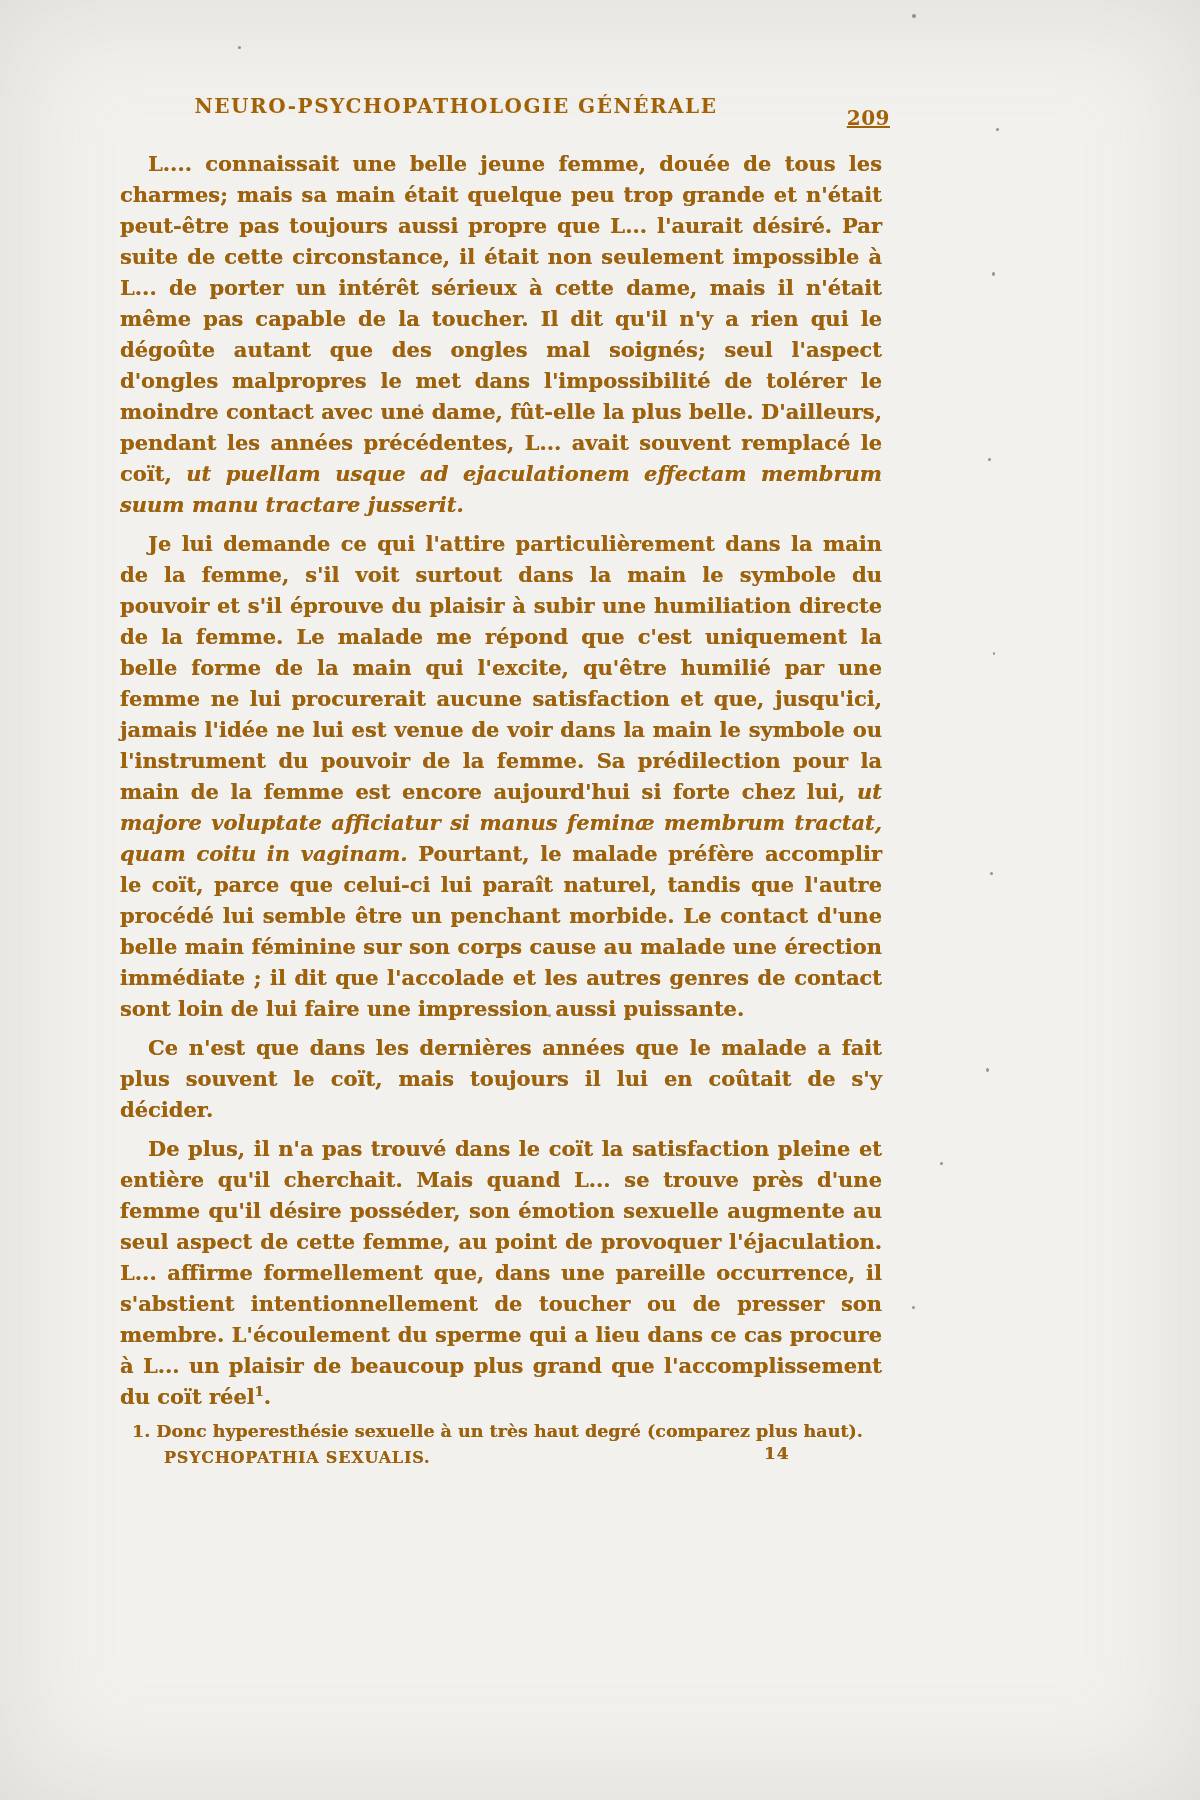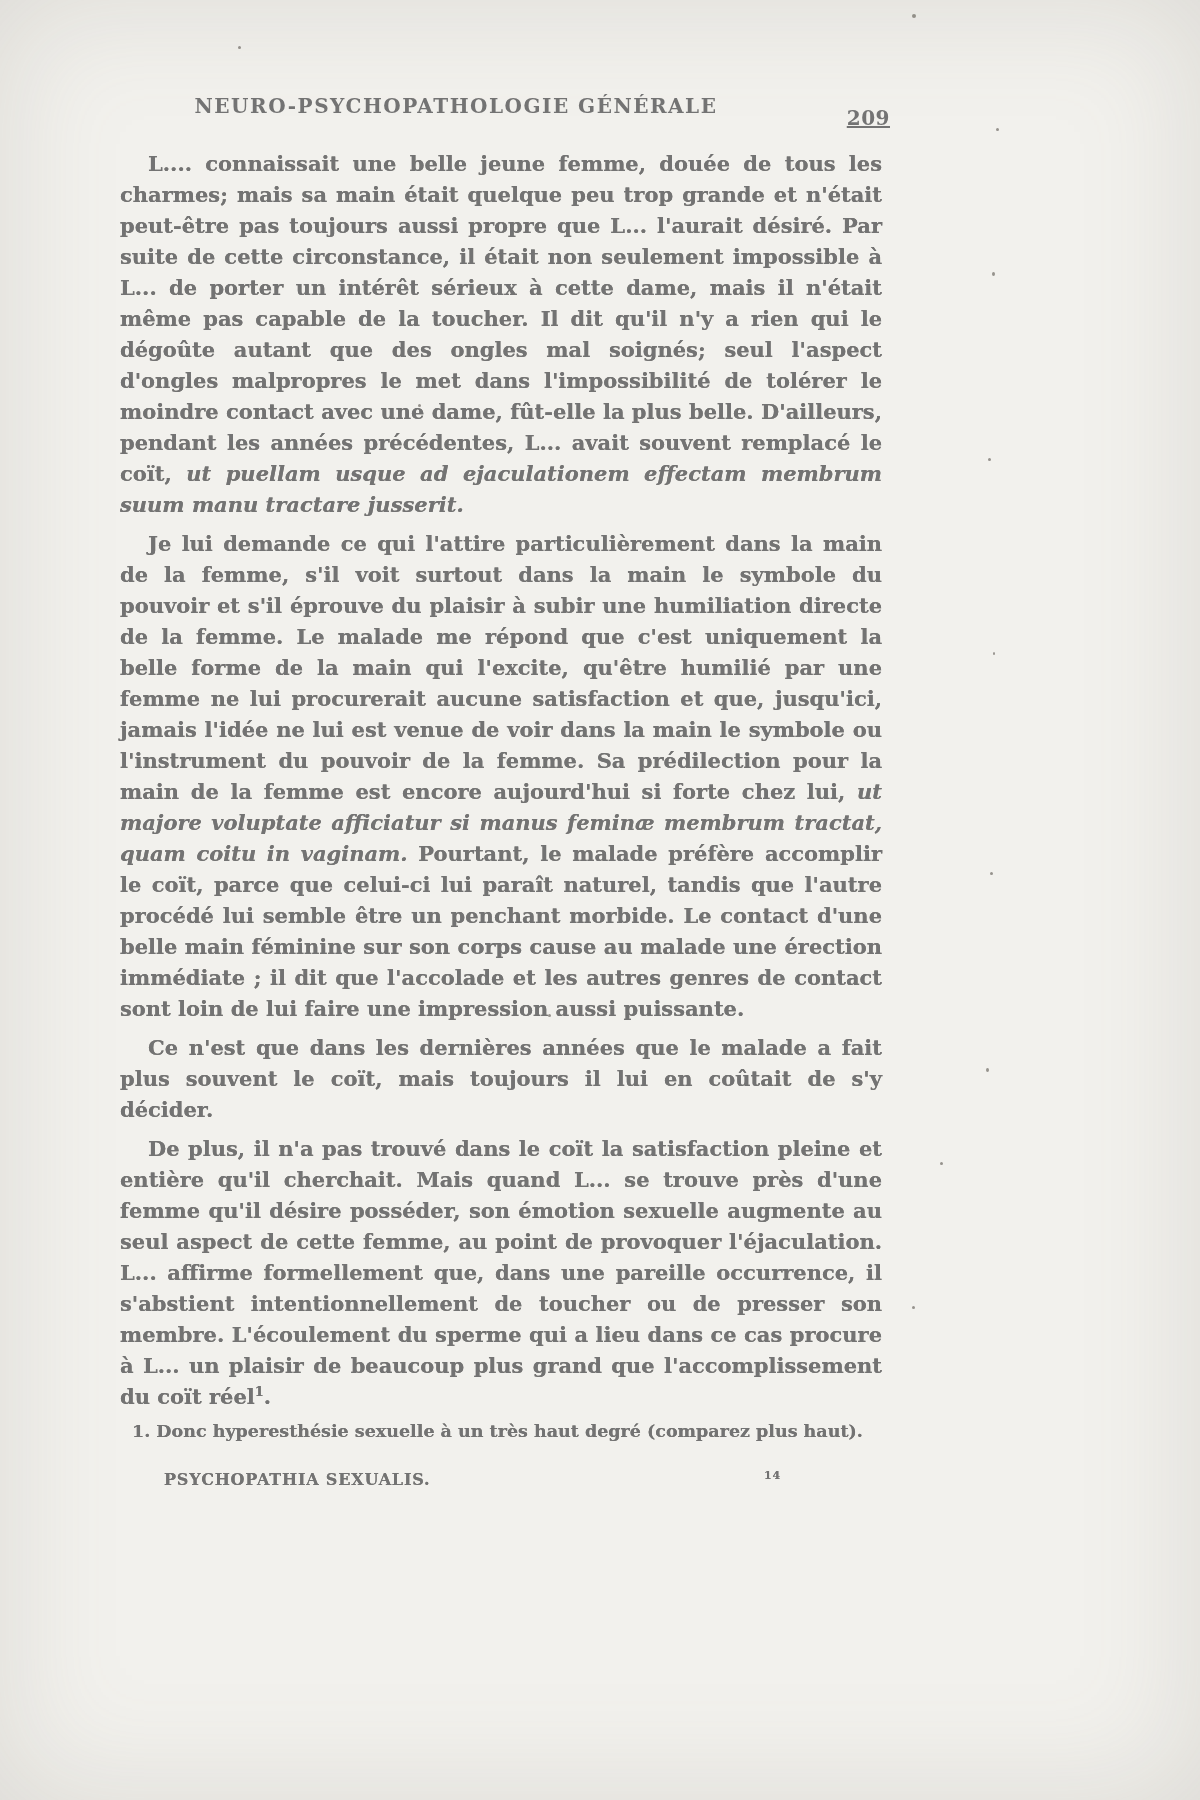--- a/index.html
+++ b/index.html
@@ -8,21 +8,21 @@
     background: #d8d6d2;
   }
   .scan-page {
     position: relative;
     width: 1200px;
     height: 1800px;
     margin: 0 auto;
     background: #f2f1ed;
     overflow: hidden;
     font-family: "DejaVu Serif", "Liberation Serif", serif;
-    color: #737373;
+    color: #a16207;
     box-shadow: inset 0 0 120px rgba(120,115,105,0.18);
   }
   .running-head {
     position: absolute;
     top: 94px;
     left: 112px;
     width: 778px;
     height: 28px;
     font-size: 20px;
     font-weight: 700;
@@ -63,35 +63,35 @@
     line-height: 0;
   }
   .footnote {
     font-size: 17.5px;
     line-height: 22px;
     text-indent: 20px;
     text-align: left;
   }
   .page-footer {
     position: relative;
-    margin-top: 22px;
+    margin-top: 0;
     height: 24px;
     font-size: 16px;
     letter-spacing: 0.8px;
   }
   .page-footer .footer-title {
     position: absolute;
     left: 52px;
     top: 0;
   }
   .page-footer .footer-signature {
     position: absolute;
     left: 652px;
     top: -4px;
-    font-size: 11px;
+    font-size: 17px;
   }
   .speck {
     position: absolute;
     background: #4a453e;
     border-radius: 50%;
     opacity: 0.55;
   }
 </style>
 </head>
 <body>

